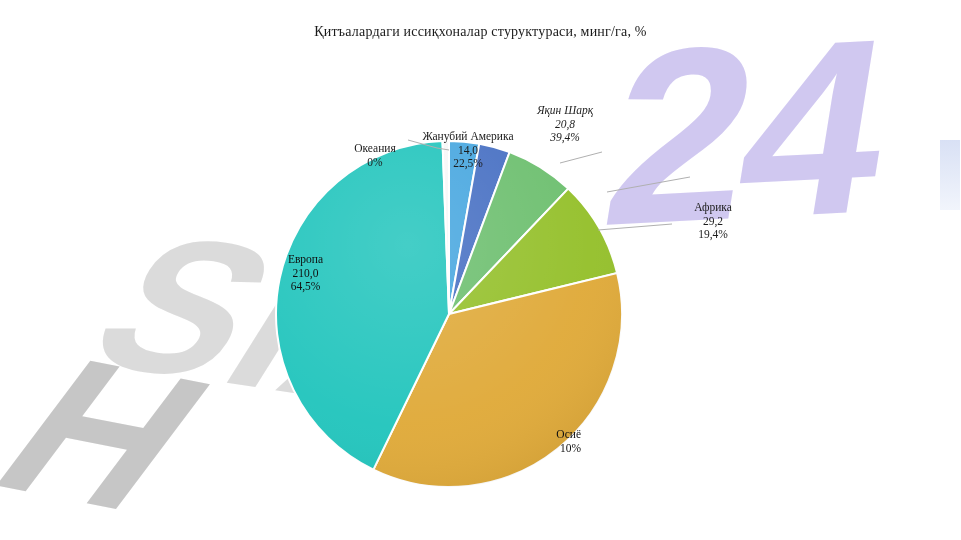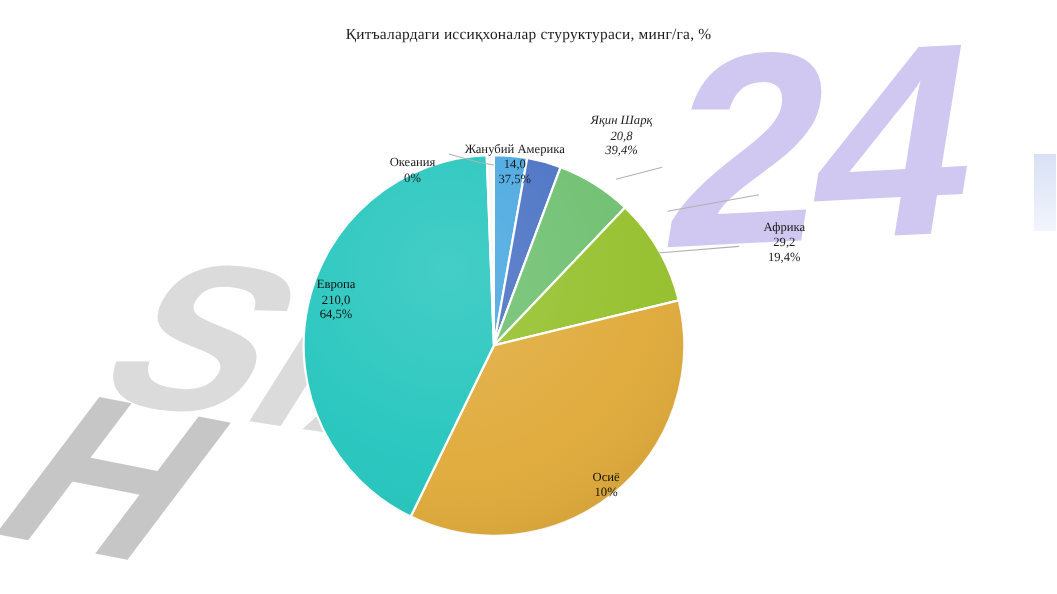--- a/index.html
+++ b/index.html
@@ -107,21 +107,21 @@
   </svg>
 
   <div class="lbl" style="left:340px;top:110px;width:70px;margin-top:32px;">
     <span class="ln">Океания</span>
     <span class="ln">0%</span>
   </div>
 
   <div class="lbl" style="left:408px;top:82px;width:120px;margin-top:48px;">
     <span class="ln">Жанубий Америка</span>
     <span class="ln">14,0</span>
-    <span class="ln">37,5%</span>
+    <span class="ln">22,5%</span>
   </div>
 
   <div class="lbl" style="left:520px;top:104px;width:90px;font-style:italic;">
     <span class="ln">Яқин Шарқ</span>
     <span class="ln">20,8</span>
     <span class="ln">39,4%</span>
   </div>
 
 
   <div class="lbl" style="left:678px;top:201px;width:70px;">
@@ -129,18 +129,18 @@
     <span class="ln">29,2</span>
     <span class="ln">19,4%</span>
   </div>
 
   <div class="lbl inside" style="left:268px;top:253px;width:75px;font-family:Liberation Serif, serif;">
     <span class="ln">Европа</span>
     <span class="ln">210,0</span>
     <span class="ln">64,5%</span>
   </div>
 
-  <div class="lbl inside" style="left:521px;top:428px;width:60px;">
+  <div class="lbl inside" style="left:521px;top:428px;width:60px;text-align:right;">
     <span class="ln">Осиё</span>
     <span class="ln">10%</span>
   </div>
 
 </div>
 
 </body></html>

